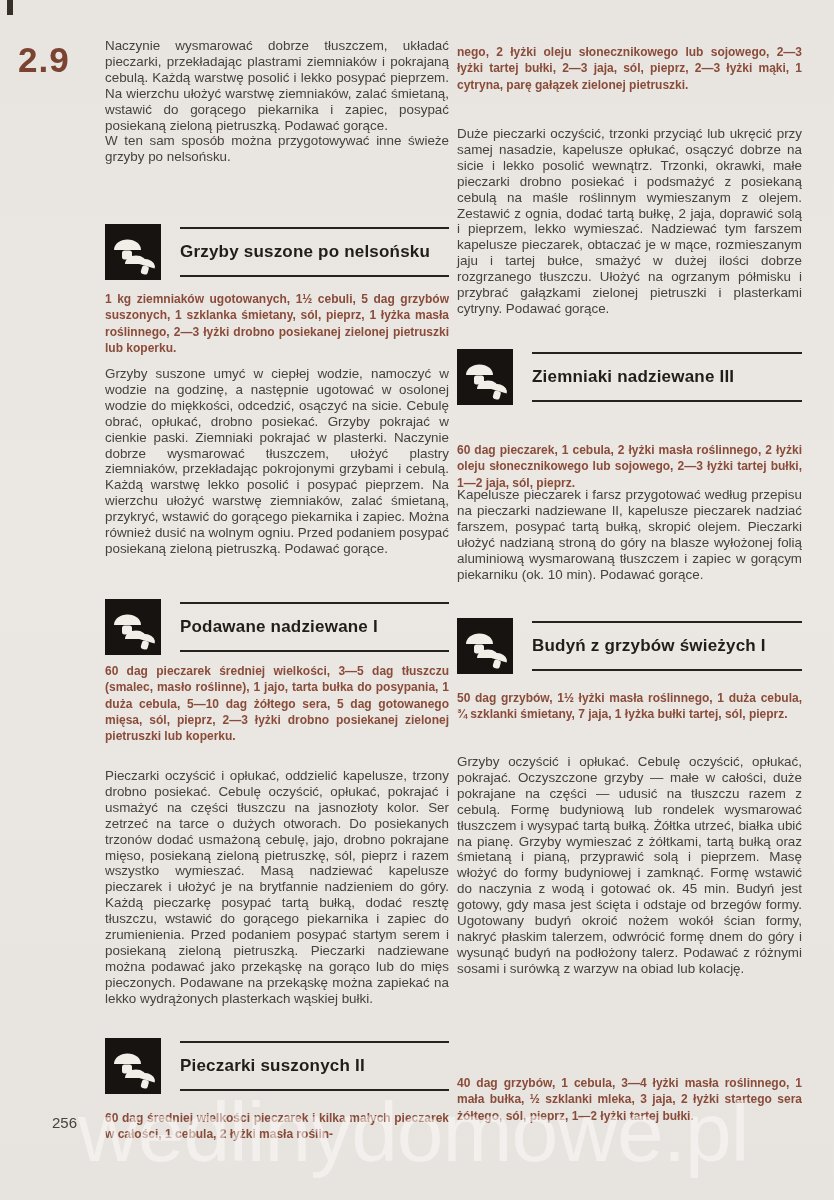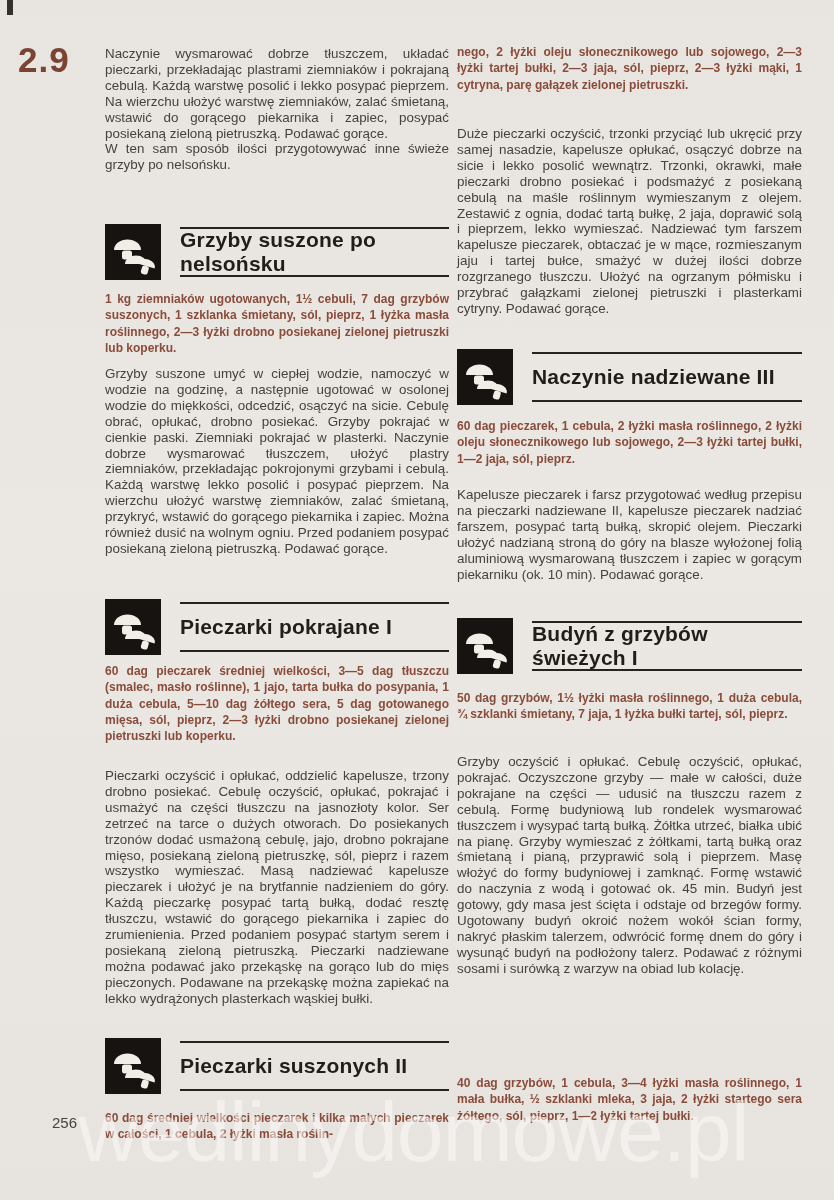--- a/index.html
+++ b/index.html
@@ -45,21 +45,21 @@
     background:#161310;margin-right:19px;
   }
   .icon-box svg{display:block;width:56px;height:56px;}
   .header-rule-box{
     flex:1;display:flex;align-items:center;
     border-top:2.5px solid #26221d;
     border-bottom:2.5px solid #26221d;
     margin-top:3px;margin-bottom:3px;
   }
   .recipe-title{
-    font-size:21px;font-weight:bold;color:#211e1a;letter-spacing:0.2px;
+    font-size:17px;font-weight:bold;color:#211e1a;letter-spacing:0.2px;
   }
   .watermark{
     position:absolute;left:78px;top:1084px;
     font-size:84px;font-weight:normal;white-space:nowrap;
     color:rgba(251,250,247,0.55);
     filter:blur(0.6px);
     letter-spacing:-1px;
     pointer-events:none;
   }
 </style>
@@ -67,23 +67,23 @@
 <body>
 
 <div class="page">
 
   <div class="corner-mark"></div>
 
   <div class="section-number">2.9</div>
 
   <div class="col col-left">
 
-    <div class="block" style="top:46px">
+    <div class="block" style="top:38px">
       <p class="body-text">Naczynie wysmarować dobrze tłuszczem, układać pieczarki, przekładając plastrami ziemniaków i pokrajaną cebulą. Każdą warstwę posolić i lekko posypać pieprzem. Na wierzchu ułożyć warstwę ziemniaków, zalać śmietaną, wstawić do gorącego piekarnika i zapiec, posypać posiekaną zieloną pietruszką. Podawać gorące.</p>
-      <p class="body-text">W ten sam sposób ilości przygotowywać inne świeże grzyby po nelsońsku.</p>
+      <p class="body-text">W ten sam sposób można przygotowywać inne świeże grzyby po nelsońsku.</p>
     </div>
 
     <div class="block recipe-header" style="top:224px">
       <div class="icon-box">
         <svg viewBox="0 0 56 56" aria-hidden="true">
           <rect width="56" height="56" fill="#161310"></rect>
           <path d="M9 26 a13.5 10.5 0 0 1 27 0 z" fill="#f1eee8"></path>
           <rect x="17" y="26.5" width="10" height="9" rx="2.5" fill="#f1eee8"></rect>
           <path d="M20 40 a11 8.5 0 0 1 22 0 z" fill="#f1eee8"></path>
           <g transform="rotate(16 41 42)">
@@ -91,42 +91,42 @@
             <rect x="37.5" y="42" width="7" height="8.5" rx="2.5" fill="#f1eee8"></rect>
           </g>
         </svg>
       </div>
       <div class="header-rule-box">
         <span class="recipe-title">Grzyby suszone po nelsońsku</span>
       </div>
     </div>
 
     <div class="block" style="top:291px">
-      <p class="ingredients">1 kg ziemniaków ugotowanych, 1½ cebuli, 7 dag grzybów suszonych, 1 szklanka śmietany, sól, pieprz, 1 łyżka masła roślinnego, 2—3 łyżki drobno posiekanej zielonej pietruszki lub koperku.</p>
+      <p class="ingredients">1 kg ziemniaków ugotowanych, 1½ cebuli, 5 dag grzybów suszonych, 1 szklanka śmietany, sól, pieprz, 1 łyżka masła roślinnego, 2—3 łyżki drobno posiekanej zielonej pietruszki lub koperku.</p>
     </div>
 
     <div class="block" style="top:366px">
       <p class="body-text">Grzyby suszone umyć w ciepłej wodzie, namoczyć w wodzie na godzinę, a następnie ugotować w osolonej wodzie do miękkości, odcedzić, osączyć na sicie. Cebulę obrać, opłukać, drobno posiekać. Grzyby pokrajać w cienkie paski. Ziemniaki pokrajać w plasterki. Naczynie dobrze wysmarować tłuszczem, ułożyć plastry ziemniaków, przekładając pokrojonymi grzybami i cebulą. Każdą warstwę lekko posolić i posypać pieprzem. Na wierzchu ułożyć warstwę ziemniaków, zalać śmietaną, przykryć, wstawić do gorącego piekarnika i zapiec. Można również dusić na wolnym ogniu. Przed podaniem posypać posiekaną zieloną pietruszką. Podawać gorące.</p>
     </div>
 
     <div class="block recipe-header" style="top:599px">
       <div class="icon-box">
         <svg viewBox="0 0 56 56" aria-hidden="true">
           <rect width="56" height="56" fill="#161310"></rect>
           <path d="M9 26 a13.5 10.5 0 0 1 27 0 z" fill="#f1eee8"></path>
           <rect x="17" y="26.5" width="10" height="9" rx="2.5" fill="#f1eee8"></rect>
           <path d="M20 40 a11 8.5 0 0 1 22 0 z" fill="#f1eee8"></path>
           <g transform="rotate(16 41 42)">
             <path d="M33 42 a8.5 7 0 0 1 17 0 z" fill="#f1eee8"></path>
             <rect x="37.5" y="42" width="7" height="8.5" rx="2.5" fill="#f1eee8"></rect>
           </g>
         </svg>
       </div>
       <div class="header-rule-box">
-        <span class="recipe-title">Pieczarki pokrajane I</span>
+        <span class="recipe-title">Podawane nadziewane I</span>
       </div>
     </div>
 
     <div class="block" style="top:663px">
       <p class="ingredients">60 dag pieczarek średniej wielkości, 3—5 dag tłuszczu (smalec, masło roślinne), 1 jajo, tarta bułka do posypania, 1 duża cebula, 5—10 dag żółtego sera, 5 dag gotowanego mięsa, sól, pieprz, 2—3 łyżki drobno posiekanej zielonej pietruszki lub koperku.</p>
     </div>
 
     <div class="block" style="top:768px">
       <p class="body-text">Pieczarki oczyścić i opłukać, oddzielić kapelusze, trzony drobno posiekać. Cebulę oczyścić, opłukać, pokrajać i usmażyć na części tłuszczu na jasnozłoty kolor. Ser zetrzeć na tarce o dużych otworach. Do posiekanych trzonów dodać usmażoną cebulę, jajo, drobno pokrajane mięso, posiekaną zieloną pietruszkę, sól, pieprz i razem wszystko wymieszać. Masą nadziewać kapelusze pieczarek i ułożyć je na brytfannie nadzieniem do góry. Każdą pieczarkę posypać tartą bułką, dodać resztę tłuszczu, wstawić do gorącego piekarnika i zapiec do zrumienienia. Przed podaniem posypać startym serem i posiekaną zieloną pietruszką. Pieczarki nadziewane można podawać jako przekąskę na gorąco lub do mięs pieczonych. Podawane na przekąskę można zapiekać na lekko wydrążonych plasterkach wąskiej bułki.</p>
     </div>
@@ -172,25 +172,25 @@
           <path d="M9 26 a13.5 10.5 0 0 1 27 0 z" fill="#f1eee8"></path>
           <rect x="17" y="26.5" width="10" height="9" rx="2.5" fill="#f1eee8"></rect>
           <path d="M20 40 a11 8.5 0 0 1 22 0 z" fill="#f1eee8"></path>
           <g transform="rotate(16 41 42)">
             <path d="M33 42 a8.5 7 0 0 1 17 0 z" fill="#f1eee8"></path>
             <rect x="37.5" y="42" width="7" height="8.5" rx="2.5" fill="#f1eee8"></rect>
           </g>
         </svg>
       </div>
       <div class="header-rule-box">
-        <span class="recipe-title">Naczynie nadziewane III</span>
-      </div>
-    </div>
-
-    <div class="block" style="top:418px">
+        <span class="recipe-title">Ziemniaki nadziewane III</span>
+      </div>
+    </div>
+
+    <div class="block" style="top:442px">
       <p class="ingredients">60 dag pieczarek, 1 cebula, 2 łyżki masła roślinnego, 2 łyżki oleju słonecznikowego lub sojowego, 2—3 łyżki tartej bułki, 1—2 jaja, sól, pieprz.</p>
     </div>
 
     <div class="block" style="top:487px">
       <p class="body-text">Kapelusze pieczarek i farsz przygotować według przepisu na pieczarki nadziewane II, kapelusze pieczarek nadziać farszem, posypać tartą bułką, skropić olejem. Pieczarki ułożyć nadzianą stroną do góry na blasze wyłożonej folią aluminiową wysmarowaną tłuszczem i zapiec w gorącym piekarniku (ok. 10 min). Podawać gorące.</p>
     </div>
 
     <div class="block recipe-header" style="top:618px">
       <div class="icon-box">
         <svg viewBox="0 0 56 56" aria-hidden="true">

